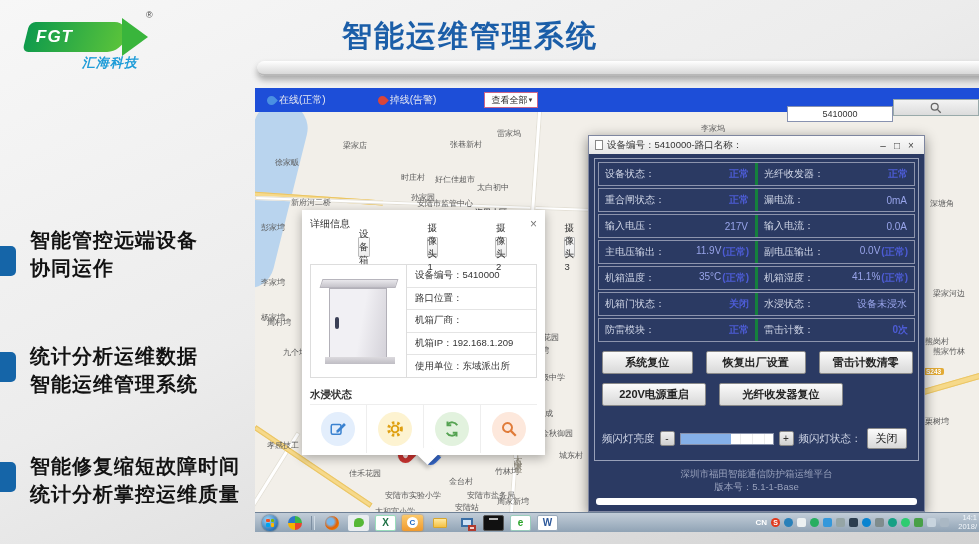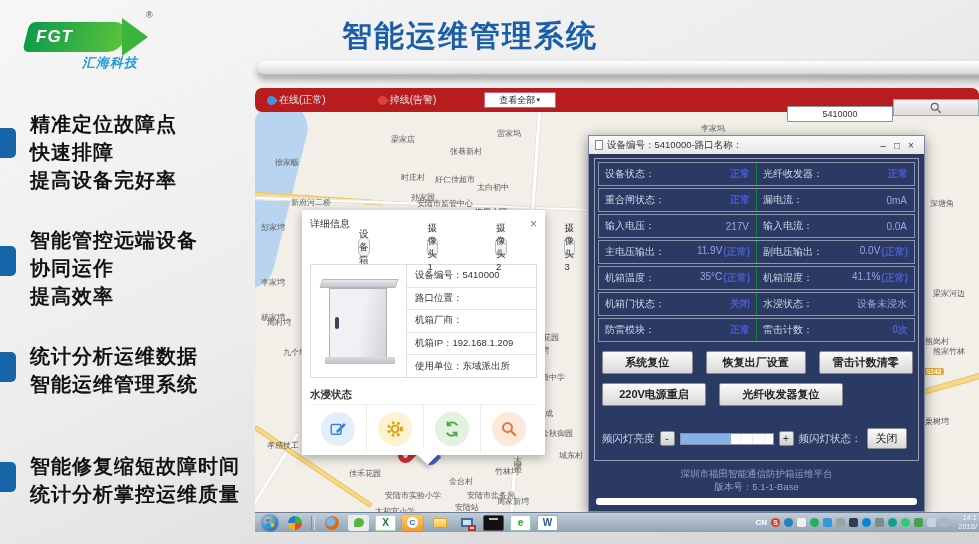--- a/index.html
+++ b/index.html
@@ -36,28 +36,28 @@
     line-height:28px; letter-spacing:1px; white-space:nowrap; }
   .bb1 { top:110px; } .bb1 .bullet-mark { top:18px; }
   .bb2 { top:226px; } .bb2 .bullet-mark { top:20px; }
   .bb3 { top:342px; } .bb3 .bullet-mark { top:10px; }
   .bb4 { top:452px; } .bb4 .bullet-mark { top:10px; }
 
   
   .app { position:absolute; left:255px; top:88px; width:724px; height:424px;
     background:#f2efe9; }
 
-  .toolbar { position:absolute; left:0; top:0; width:100%; height:24px; background:#b91c1c;
-    display:flex; align-items:center; font-size:10px; color:#e8eaf2; z-index:5;border-radius:7px; }
+  .toolbar { position:absolute; left:0; top:0; width:100%; height:24px; background:#1d4ed8;
+    display:flex; align-items:center; font-size:10px; color:#e8eaf2; z-index:5; }
   .legend { display:flex; align-items:center; gap:3px; }
   .lg1 { margin-left:12px; } .lg2 { margin-left:52px; }
   .pin-sm { width:9px; height:9px; border-radius:50% 50% 50% 0; transform:rotate(-135deg); }
   .pin-blue { background:#4a90e2; } .pin-red { background:#d9453a; }
-  .filter-box { margin-left:48px; width:72px; height:16px; background:#fff;
-    border:1px solid #cc6688; display:flex; align-items:center; justify-content:center;
+  .filter-box { margin-left:48px; width:54px; height:16px; background:#fff;
+    border:1px solid #cc6688; display:flex; align-items:center; justify-content:flex-end;
     padding:0 4px; color:#222; font-size:9px; cursor:pointer; }
   .filter-caret { font-size:6px; color:#333; }
   .search-wrap { position:absolute; right:0; top:11px; display:flex; height:17px; }
   .search-input { width:106px; height:16px; border:1px solid #8892b0; font-size:9px;
     text-align:center; color:#333; background:#fff;margin-top:7px; }
   .search-btn { width:86px; height:17px; background:linear-gradient(#f3f3f3,#dcdcdc);
     border:1px solid #9aa; display:flex; align-items:center; justify-content:center; cursor:pointer; }
 
   
   .map { position:absolute; left:0; top:24px; width:724px; height:400px; overflow:hidden;
@@ -87,21 +87,21 @@
   
   .detail { position:absolute; left:47px; top:122px; width:243px; height:245px; background:#fff;
     box-shadow:0 3px 10px rgba(0,0,0,.3); z-index:6; padding:6px 8px; }
   .detail-tail { position:absolute; left:118px; bottom:-7px; width:15px; height:15px;
     background:#fff; transform:rotate(45deg); box-shadow:3px 3px 4px rgba(0,0,0,.18); }
   .detail-head { display:flex; justify-content:space-between; align-items:center; height:16px; }
   .detail-title { font-size:10px; color:#333; }
   .detail-close { font-size:12px; color:#777; cursor:pointer; line-height:10px; }
   .tabs { display:flex; gap:9px; margin-top:5px; }
   .tab { flex:1; height:20px; background:linear-gradient(#fdfdfd,#ececec); border:1px solid #bbb;
-    border-radius:6px; font-size:9.5px; color:#333; display:flex; align-items:center;
+    border-radius:1px; font-size:9.5px; color:#333; display:flex; align-items:center;
     justify-content:center; cursor:pointer;margin-left:48px; }
   .info-box { display:flex; border:1px solid #ddd; margin-top:7px; height:114px; }
   .cab-cell { width:96px; border-right:1px solid #ddd; display:flex; align-items:center;
     justify-content:center; }
   .cabinet { position:relative; width:64px; height:84px; }
   .cab-lid { position:absolute; left:-6px; top:0; width:76px; height:9px;
     background:linear-gradient(#e9e8ec,#c6c4cb); transform:skewX(-18deg); border:1px solid #b7b5bd; }
   .cab-bodyx { position:absolute; left:2px; top:9px; width:58px; height:70px;
     background:linear-gradient(100deg,#f1f0f4 55%,#d4d2d9); border:1px solid #b2b0b8; }
   .cab-handle { position:absolute; left:8px; top:38px; width:4px; height:12px;
@@ -128,21 +128,21 @@
     box-shadow:0 3px 12px rgba(0,0,0,.45); background:#2b3a63; border:1px solid #7e86a0; }
   .dev-titlebar { height:18px; background:linear-gradient(#fbfbfb,#e7e7e7); display:flex;
     align-items:center; padding:0 6px; font-size:9.5px; color:#333; }
   .dev-title { margin-left:4px; flex:1; white-space:nowrap; overflow:hidden; }
   .win-btn { width:14px; text-align:center; font-size:10px; color:#444; cursor:pointer; }
   .dev-body { display:flex; flex-direction:column; height:358px; }
   .dev-inner { border:1px solid #98a0b8; margin:4px 5px 0; padding:3px; }
   .dp-row { display:flex; border:1px solid #8d94ad; margin-bottom:2px; font-size:10px; }
   .dp-cell { flex:1; display:flex; justify-content:space-between; padding:4px 6px;
     align-items:center; }
-  .dp-cell.lft { border-right:1px solid #15803d; }
+  .dp-cell.lft { border-right:3px solid #15803d; }
   .dp-label { color:#cfd5e6; white-space:nowrap; }
   .dp-vals { display:flex; gap:1px; }
   .v-num { color:#98a4ea; } .v-status { color:#4d5cd6; font-weight:bold; }
   .dev-btnrow { display:flex; gap:13px; margin:9px 2px 0 4px; }
   .dev-btn { background:linear-gradient(#fbfbfb,#d8d8d8); border:1px solid #8a8a8a;
     border-radius:2px; font-size:11px; font-weight:bold; color:#222; padding:3px 0;
     text-align:center; cursor:pointer; }
   .b-w1 { width:98px; } .b-w2 { width:108px; } .b-w3 { width:102px; }
   .b-w4 { width:104px; } .b-w5 { width:124px; }
   .dev-sliderrow { display:flex; align-items:center; gap:5px; margin:22px 2px 8px 4px;
@@ -220,34 +220,25 @@
     <div class="logo-body"></div>
     <div class="logo-tip"></div>
     <div class="logo-fgt">FGT</div>
     <span class="logo-reg">®</span>
     <div class="logo-sub">汇海科技</div>
   </div>
 
   <div class="page-title">智能运维管理系统</div>
   <div class="shelf"></div>
 
-  <div class="bullet-block bb1">
-    <div class="bullet-mark"></div>
-    <div class="bullet-text">
-      <div>精准定位故障点</div>
-      <div>快速排障</div>
-      <div>提高设备完好率</div>
-    </div>
-  </div>
   <div class="bullet-block bb2">
     <div class="bullet-mark"></div>
     <div class="bullet-text">
       <div>智能管控远端设备</div>
       <div>协同运作</div>
-      <div>提高效率</div>
     </div>
   </div>
   <div class="bullet-block bb3">
     <div class="bullet-mark"></div>
     <div class="bullet-text">
       <div>统计分析运维数据</div>
       <div>智能运维管理系统</div>
     </div>
   </div>
   <div class="bullet-block bb4">
@@ -287,23 +278,23 @@
     <div class="map">
       <div class="river"></div>
       <div class="road ry road-y1"></div>
       <div class="road rw road-h1"></div>
       <div class="road rw road-v1"></div>
       <div class="road rw road-d1"></div>
       <div class="road ry road-y2"></div>
       <div class="road ry road-y3"></div>
       <span class="road-badge">S243</span>
       <div>
-          <span class="maplabel" style="left: 88px; top: 22px; margin-left: 48px;">梁家店</span>
+          <span class="maplabel" style="left: 88px; top: 28px;">梁家店</span>
           <span class="maplabel" style="left: 146px; top: 60px;">时庄村</span>
-          <span class="maplabel" style="left: 195px; top: 34px;">张巷新村</span>
+          <span class="maplabel" style="left: 195px; top: 27px;">张巷新村</span>
           <span class="maplabel" style="left: 242px; top: 16px;">雷家坞</span>
           <span class="maplabel" style="left: 446px; top: 11px;">李家坞</span>
           <span class="maplabel" style="left: 20px; top: 45px;">徐家畈</span>
           <span class="maplabel" style="left: 180px; top: 62px;">好仁佳超市</span>
           <span class="maplabel" style="left: 222px; top: 70px;">太白初中</span>
           <span class="maplabel" style="left: 156px; top: 80px;">孙家园</span>
           <span class="maplabel" style="left: 36px; top: 85px;">新府河二桥</span>
           <span class="maplabel" style="left: 162px; top: 86px;">安陆市监管中心</span>
           <span class="maplabel" style="left: 220px; top: 95px; font-weight: bold;">海思小区</span>
           <span class="maplabel" style="left: 6px; top: 110px;">彭家塆</span>

